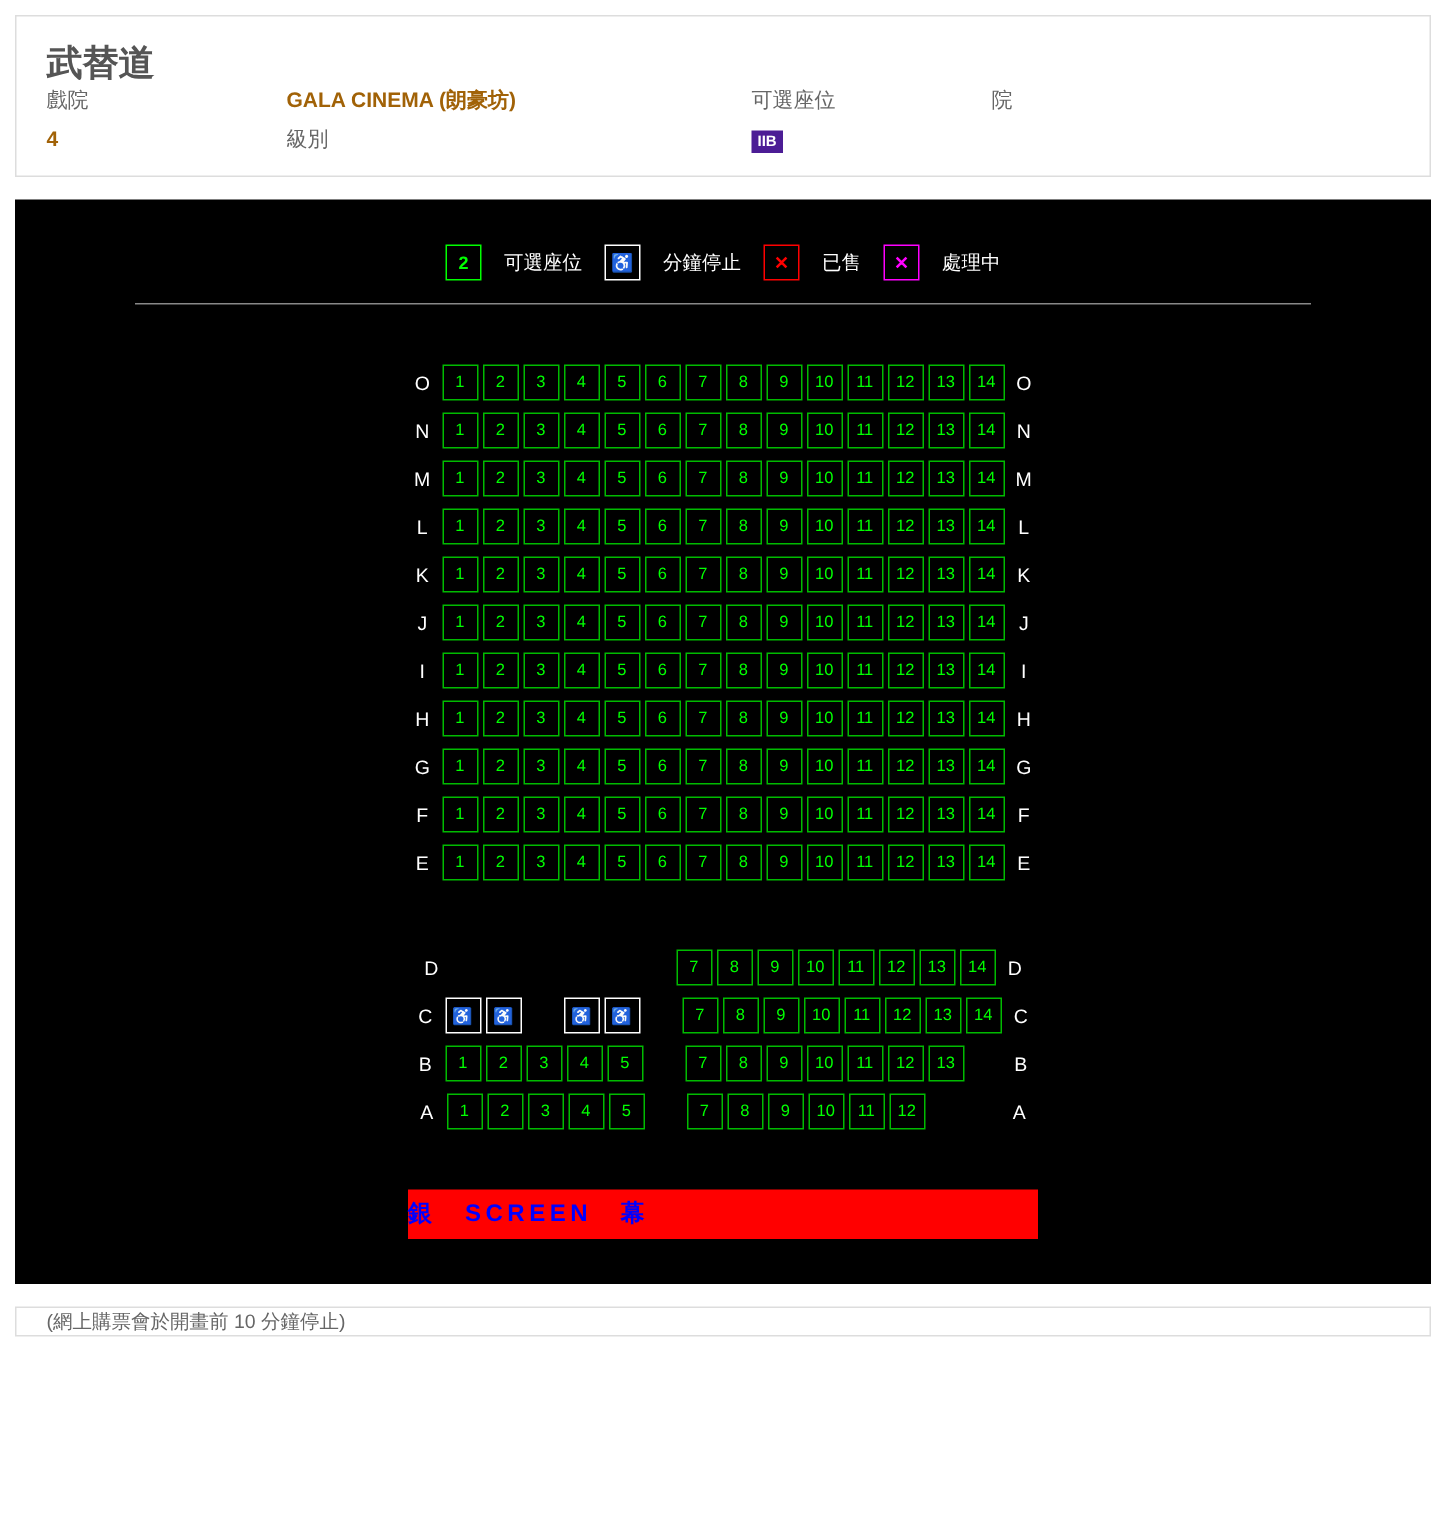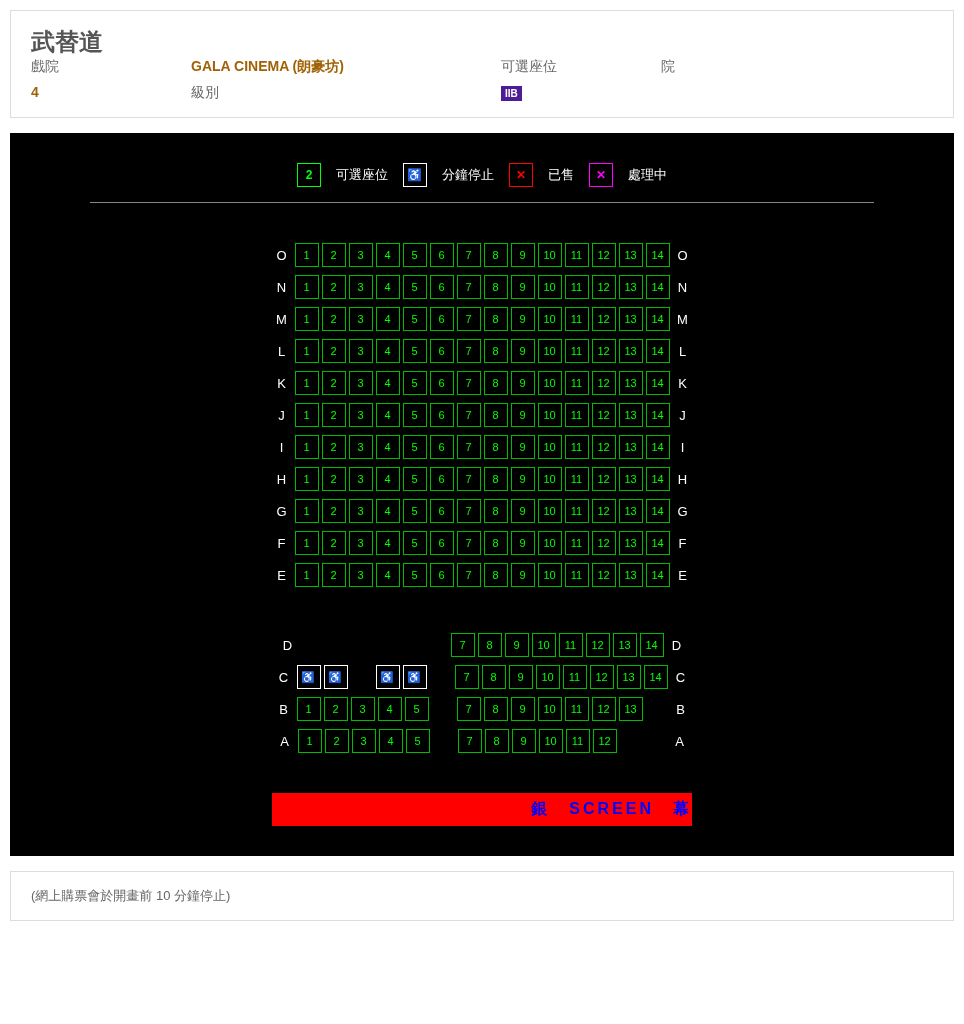--- a/index.html
+++ b/index.html
@@ -16,22 +16,22 @@
 .l-sold{border:1px solid #f00;color:#f00}
 .l-proc{border:1px solid #f0f;color:#f0f}
 hr.divider{border:none;border-top:1px solid #888;margin:0 60px 40px}
 .seat-area{display:flex;flex-direction:column;align-items:center;gap:8px}
 .row{display:flex;align-items:center;gap:3px}
 .row-label{width:20px;color:#fff;font-size:13px;text-align:center}
 .seat{width:22px;height:22px;border:1px solid #0b0;color:#0f0;font-size:11px;display:flex;align-items:center;justify-content:center;cursor:pointer}
 .seat.wc{border-color:#fff;color:#fff}
 .gap-seat{width:22px;height:22px;visibility:hidden}
 .section-gap{height:30px}
-.screen{background:#f00;color:#00f;font-weight:bold;text-align:right;padding:6px 0;margin:40px auto 10px;width:420px;letter-spacing:3px;font-size:16px}
-.note-card{border:1px solid #ddd;padding:15px 20px;font-size:13px;color:#666}
+.screen{background:#f00;color:#00f;font-weight:bold;text-align:left;padding:6px 0;margin:40px auto 10px;width:420px;letter-spacing:3px;font-size:16px}
+.note-card{border:1px solid #ddd;padding:0 20px;font-size:13px;color:#666}
 </style>
 </head>
 <body>
 
 <div class="info-card">
   <div class="title">武替道</div>
   <div class="info-grid">
     <div>戲院</div>
     <div class="info-val">GALA CINEMA (朗豪坊)</div>
     <div>可選座位</div>

